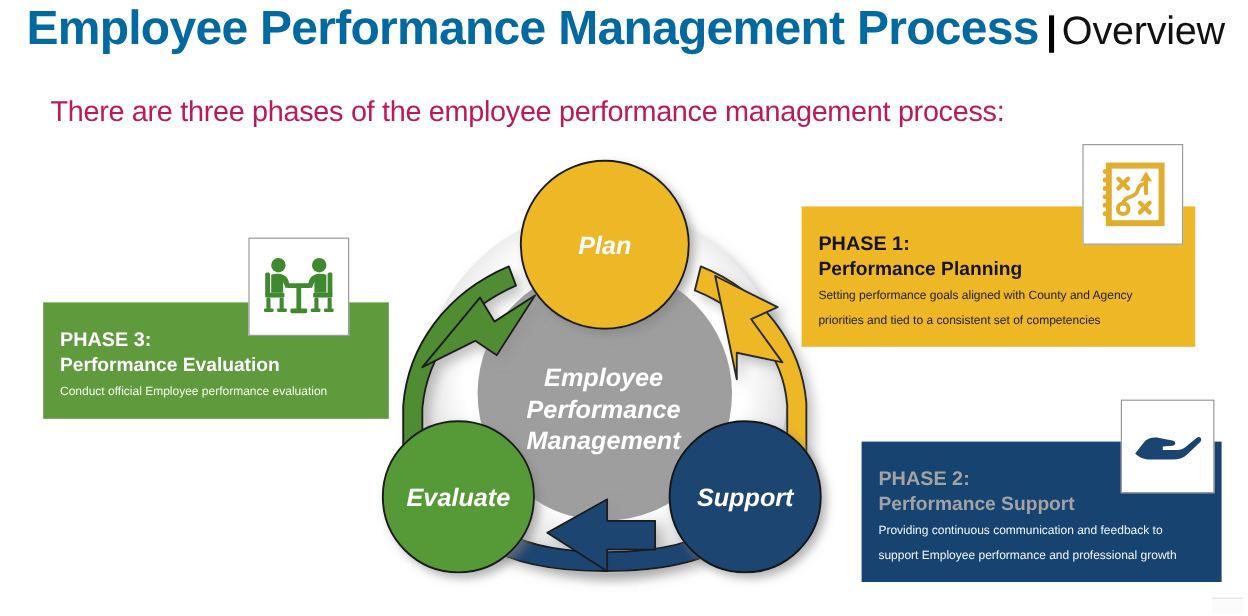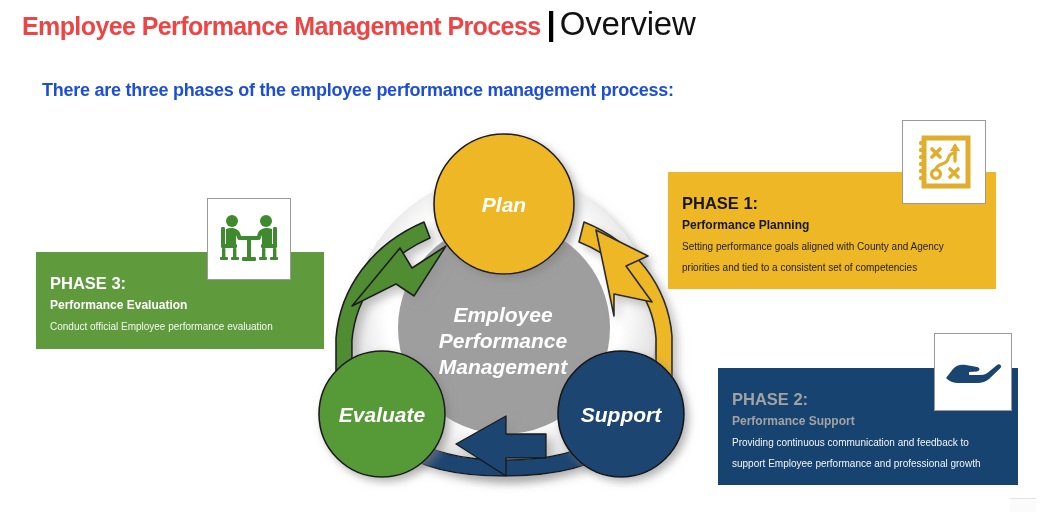--- a/index.html
+++ b/index.html
@@ -20,64 +20,64 @@
   #title-bar {
     position: absolute;
     left: 22px;
     top: 2px;
     width: 1000px;
     height: 46px;
     white-space: nowrap;
     line-height: 44px;
   }
   .title-main {
-    font-size: 25px;
+    font-size: 40px;
     font-weight: bold;
     letter-spacing: -0.6px;
-    color: #ef4444;
+    color: #0369a1;
   }
   .title-sep {
     font-size: 33px;
     font-weight: bold;
     color: #000;
     padding: 0 4px 0 6px;
   }
   .title-sub {
     font-size: 33px;
     font-weight: normal;
     color: #111;
     letter-spacing: -0.2px;
   }
 
   
   #subtitle {
     position: absolute;
     left: 42px;
     top: 80px;
-    font-size: 18px;
-    font-weight: bold;
-    color: #1d4ed8;
+    font-size: 24px;
+    font-weight: normal;
+    color: #be185d;
     letter-spacing: -0.25px;
     white-space: nowrap;
   }
 
   
   .callout {
     position: absolute;
     box-sizing: border-box;
     padding: 21px 14px 11px 14px;
   }
   .callout .c-phase {
     font-size: 16.5px;
     font-weight: bold;
     line-height: 21px;
     display: block;
   }
   .callout .c-name {
-    font-size: 12px;
+    font-size: 16px;
     font-weight: bold;
     line-height: 22px;
     display: block;
   }
   .callout .c-desc {
     font-size: 10px;
     font-weight: normal;
     line-height: 20.5px;
     display: block;
     margin-top: 1px;

